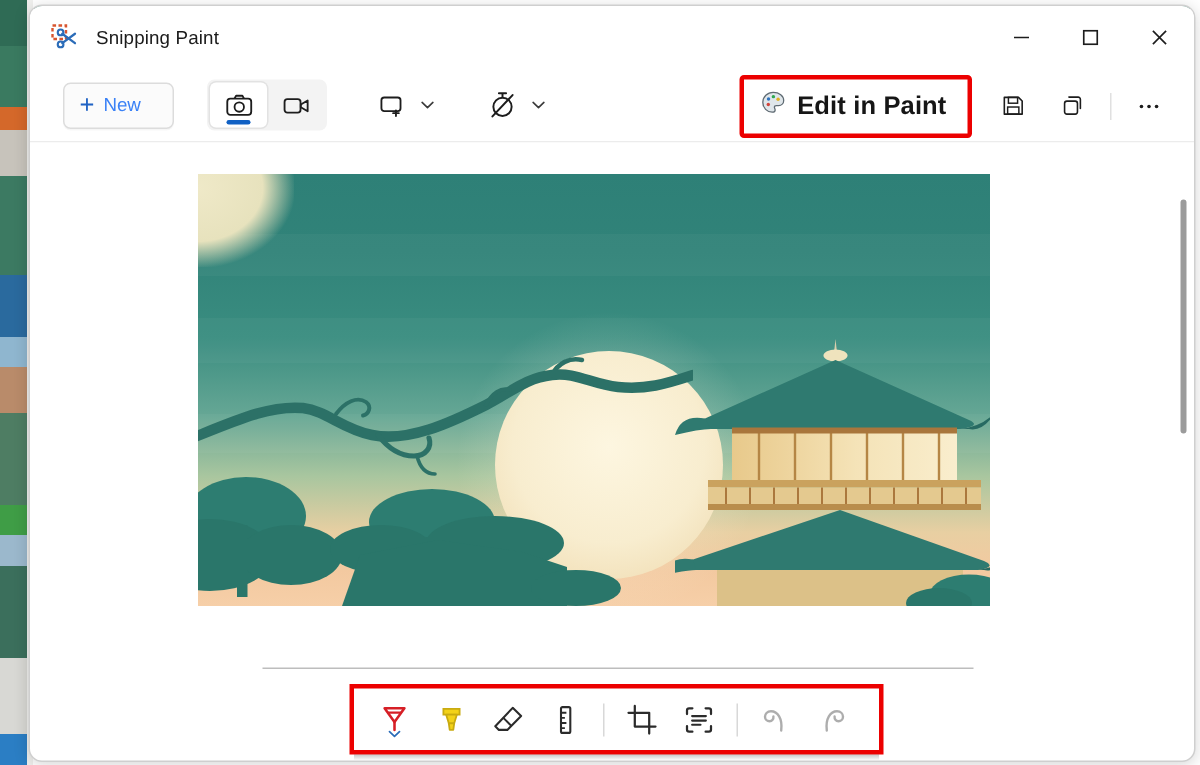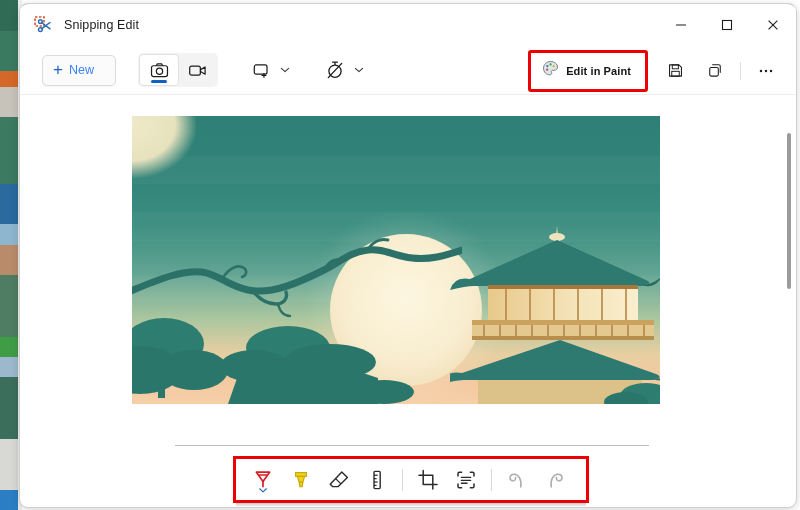--- a/index.html
+++ b/index.html
@@ -157,21 +157,21 @@
     background: #ffffff;
   }
   #edit-in-paint-button {
     height: 28px;
     display: flex; align-items: center; gap: 7px;
     padding: 0 10px 0 7px;
     border-radius: 4px;
     cursor: default;
   }
   #edit-in-paint-button .lbl {
-    font-size: 11px; color: #161616; font-weight: 600; letter-spacing: .1px;
+    font-size: 17px; color: #161616; font-weight: 600; letter-spacing: .1px;
   }
   .icon-btn {
     width: 40px; height: 32px;
     display: flex; align-items: center; justify-content: center;
     border-radius: 4px; cursor: default;
   }
   #cmdbar-divider {
     width: 1px; height: 18px; background: #e0e0e0; margin: 0 5px;
   }
 
@@ -303,21 +303,21 @@
   <div id="title-bar">
     <div id="app-icon">
       <svg width="20" height="20" viewBox="0 0 20 20">
         <rect x="2" y="2" width="9" height="9" fill="none" stroke="#d8552f" stroke-width="1.6" stroke-dasharray="2.4 1.6"></rect>
         <line x1="8.5" y1="13.8" x2="17" y2="7.5" stroke="#2b6cb8" stroke-width="1.5" stroke-linecap="round"></line>
         <line x1="8.5" y1="7.5" x2="17" y2="13.8" stroke="#2b6cb8" stroke-width="1.5" stroke-linecap="round"></line>
         <circle cx="7.4" cy="6.6" r="1.9" fill="none" stroke="#2b6cb8" stroke-width="1.4"></circle>
         <circle cx="7.4" cy="14.6" r="1.9" fill="none" stroke="#2b6cb8" stroke-width="1.4"></circle>
       </svg>
     </div>
-    <div id="title-text">Snipping Edit</div>
+    <div id="title-text">Snipping Paint</div>
 
     <div id="window-controls">
       <div class="win-btn">
         <svg width="12" height="12" viewBox="0 0 12 12">
             <line x1="1" y1="6" x2="11" y2="6" stroke="#1d1d1d" stroke-width="1.1"></line>
           </svg>
       </div>
       <div class="win-btn">
         <svg width="12" height="12" viewBox="0 0 12 12">
             <rect x="1.5" y="1.5" width="9" height="9" fill="none" stroke="#1d1d1d" stroke-width="1.1"></rect>

